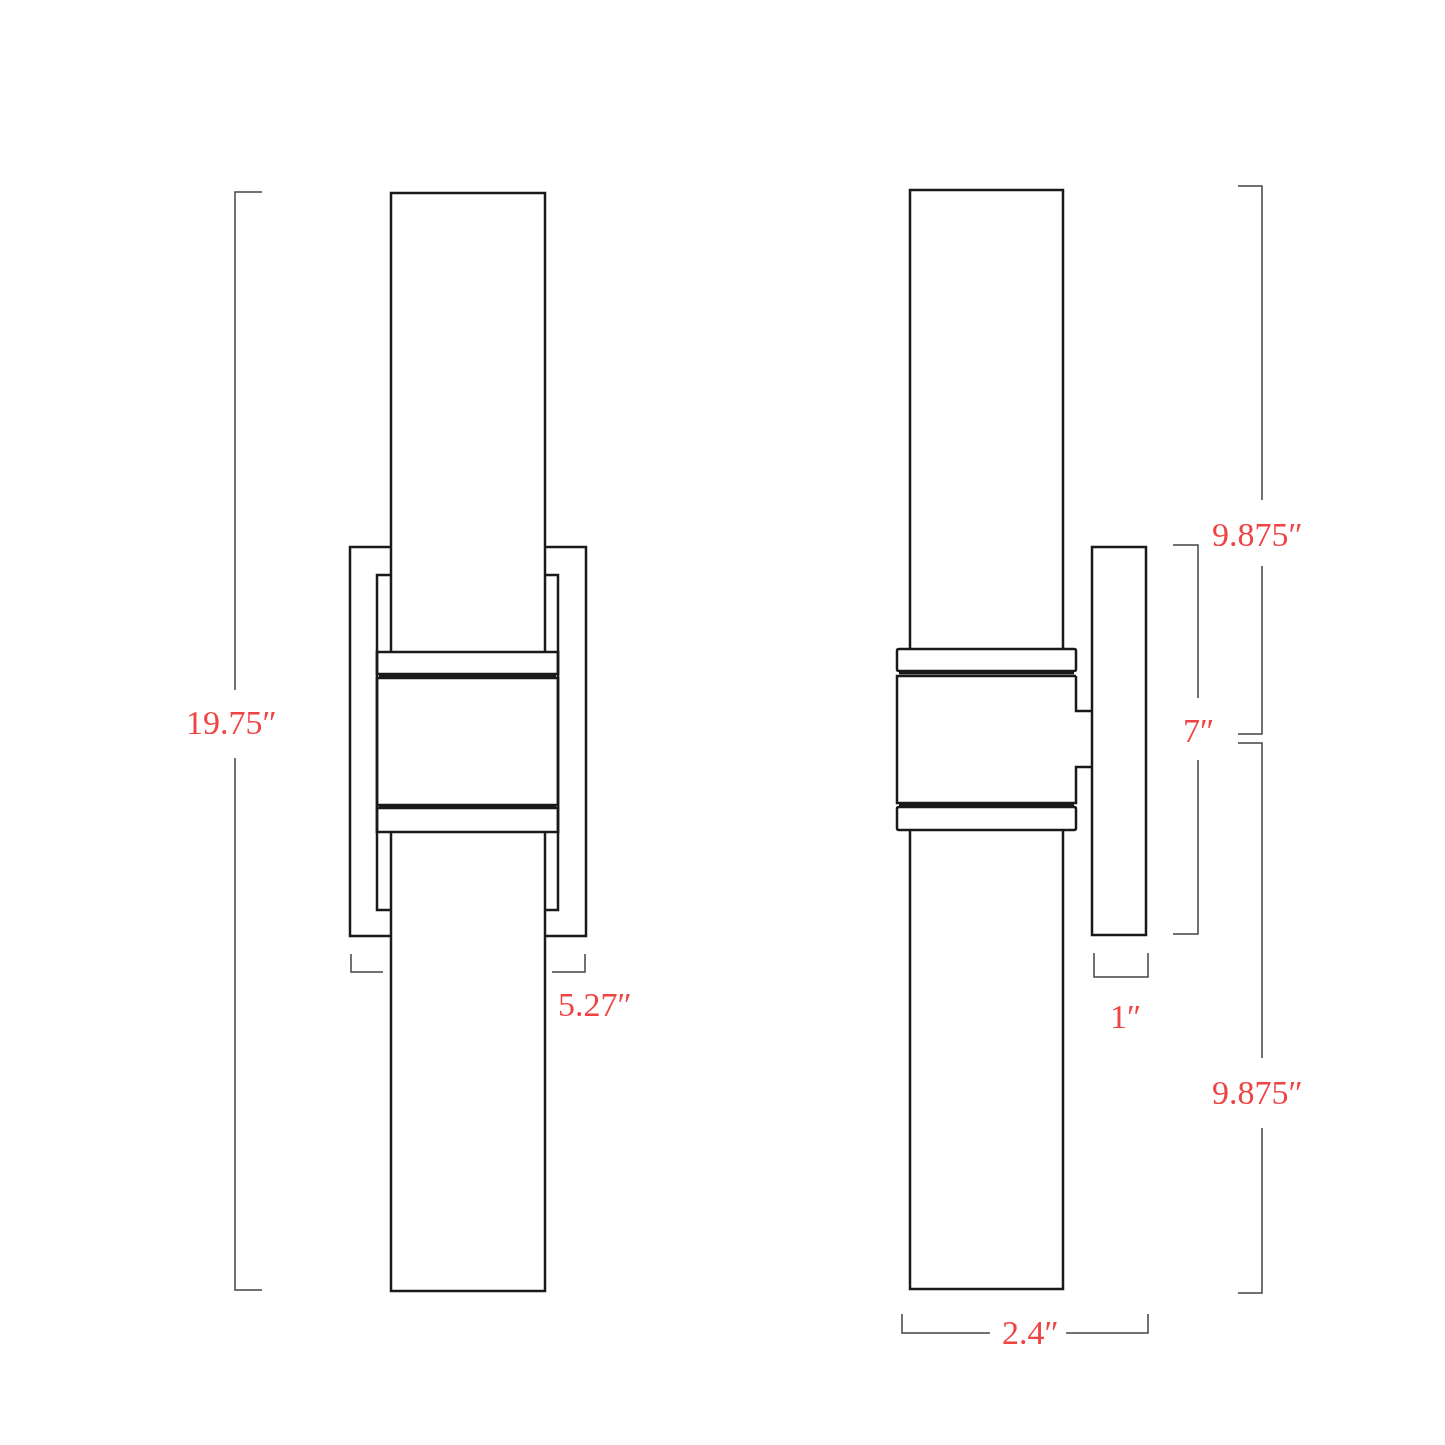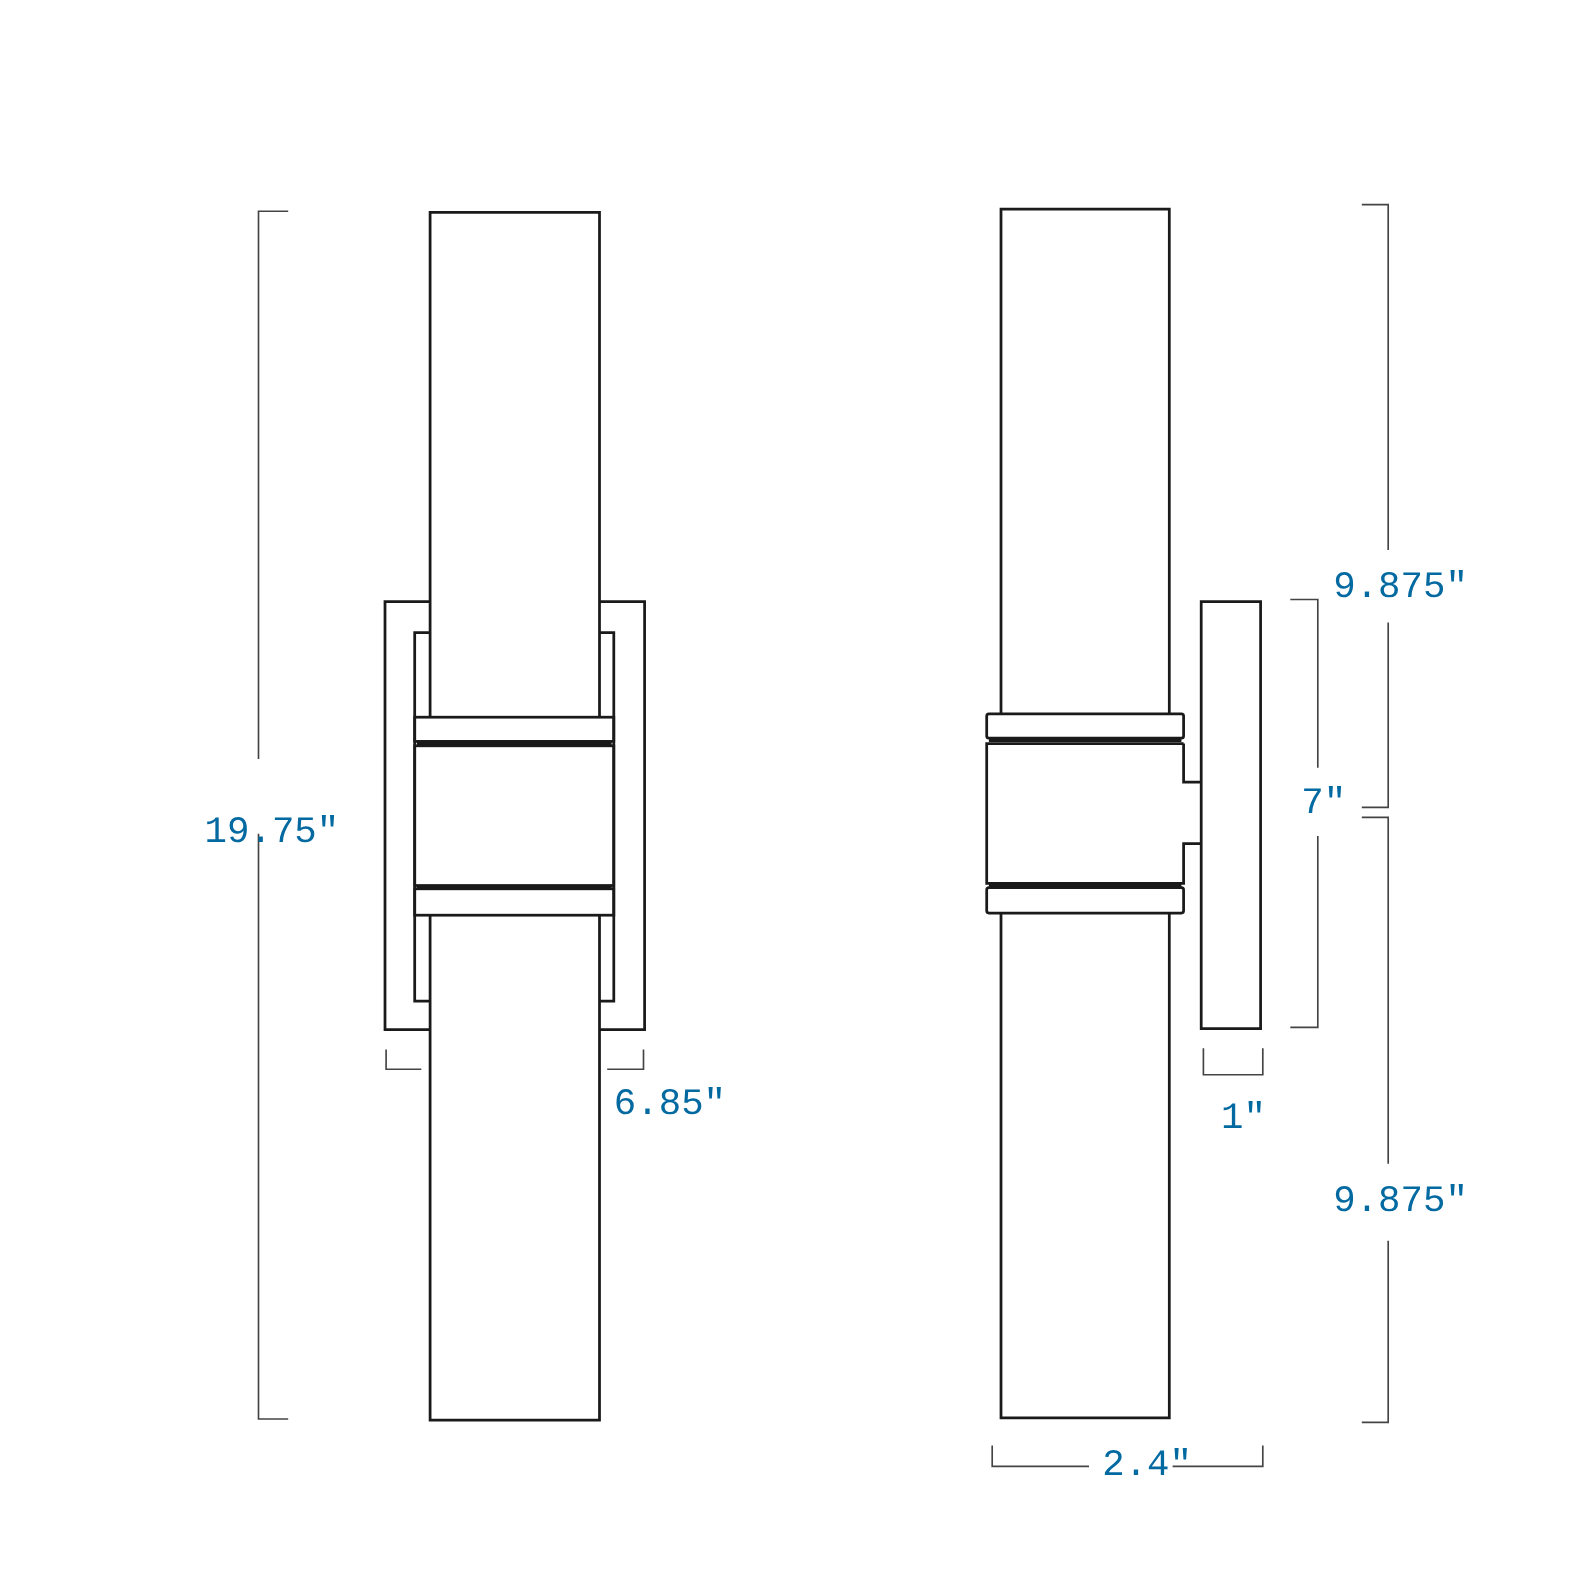--- a/index.html
+++ b/index.html
@@ -1,18 +1,18 @@
 <!DOCTYPE html>
 <html><head>
 <meta charset="utf-8">
 <style>
   html,body{margin:0;padding:0;background:#fff;}
   body{width:1445px;height:1445px;position:relative;overflow:hidden;}
   svg{position:absolute;left:0;top:0;}
-  .lbl{position:absolute;font-family:Liberation Mono, monospace;font-size:34px;color:#0369a1;line-height:1;white-space:nowrap;}
+  .lbl{position:absolute;font-family:Liberation Serif, serif;font-size:34px;color:#ef4444;line-height:1;white-space:nowrap;}
 </style>
 </head>
 <body>
 
 <svg width="1445" height="1445" viewBox="0 0 1445 1445">
   <g fill="none" stroke="#1a1a1a" stroke-width="2.5">
 
     <g>
 
       <path d="M390 547 H350 V936 H390"></path>
@@ -64,19 +64,19 @@
     <path d="M1173 545 H1198 V698"></path>
     <path d="M1198 760 V934 H1173"></path>
 
     <path d="M1094 953 V977 H1148 V953"></path>
 
     <path d="M902 1314 V1333 H990"></path>
     <path d="M1066 1333 H1148 V1314"></path>
   </g>
 </svg>
 
-<div class="lbl" style="left:186px;top:706px;margin-top:34px;">19.75″</div>
-<div class="lbl" style="left:558px;top:988px;">6.85″</div>
+<div class="lbl" style="left:186px;top:706px;">19.75″</div>
+<div class="lbl" style="left:558px;top:988px;">5.27″</div>
 <div class="lbl" style="left:1212px;top:518px;">9.875″</div>
 <div class="lbl" style="left:1183px;top:714px;">7″</div>
 <div class="lbl" style="left:1110px;top:1000px;">1″</div>
 <div class="lbl" style="left:1212px;top:1076px;">9.875″</div>
 <div class="lbl" style="left:1002px;top:1316px;">2.4″</div>
 
 </body></html>

